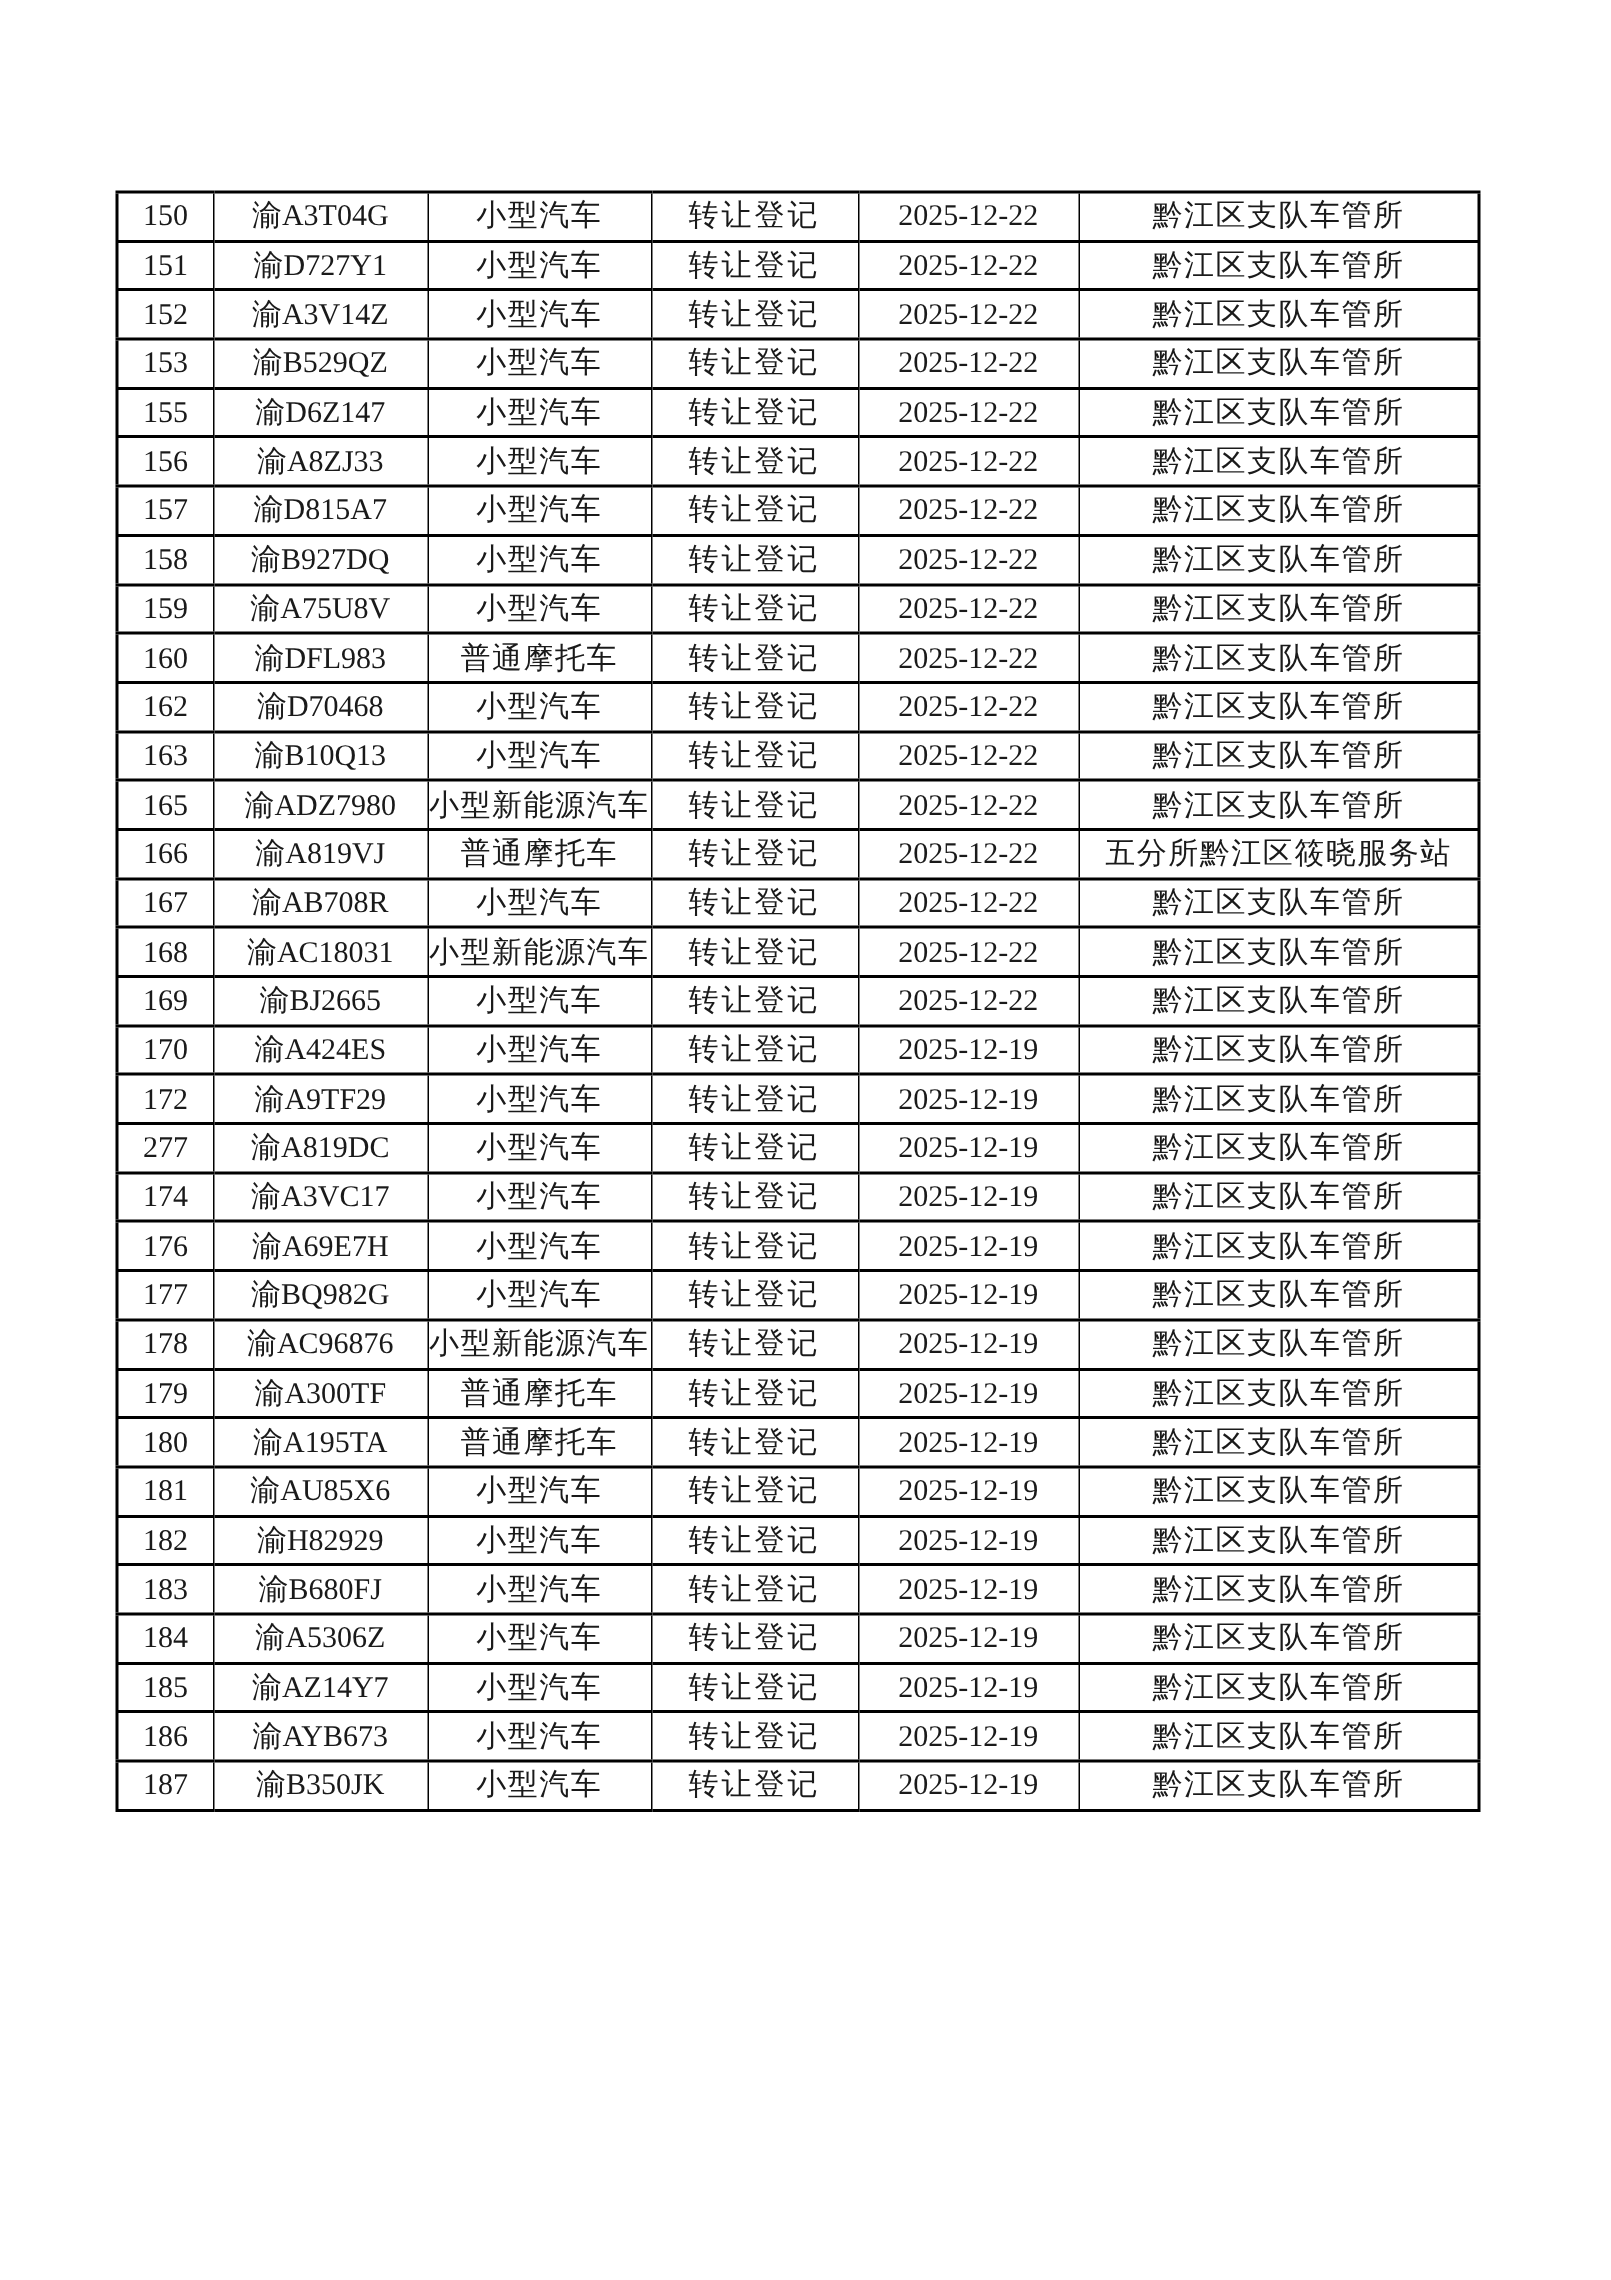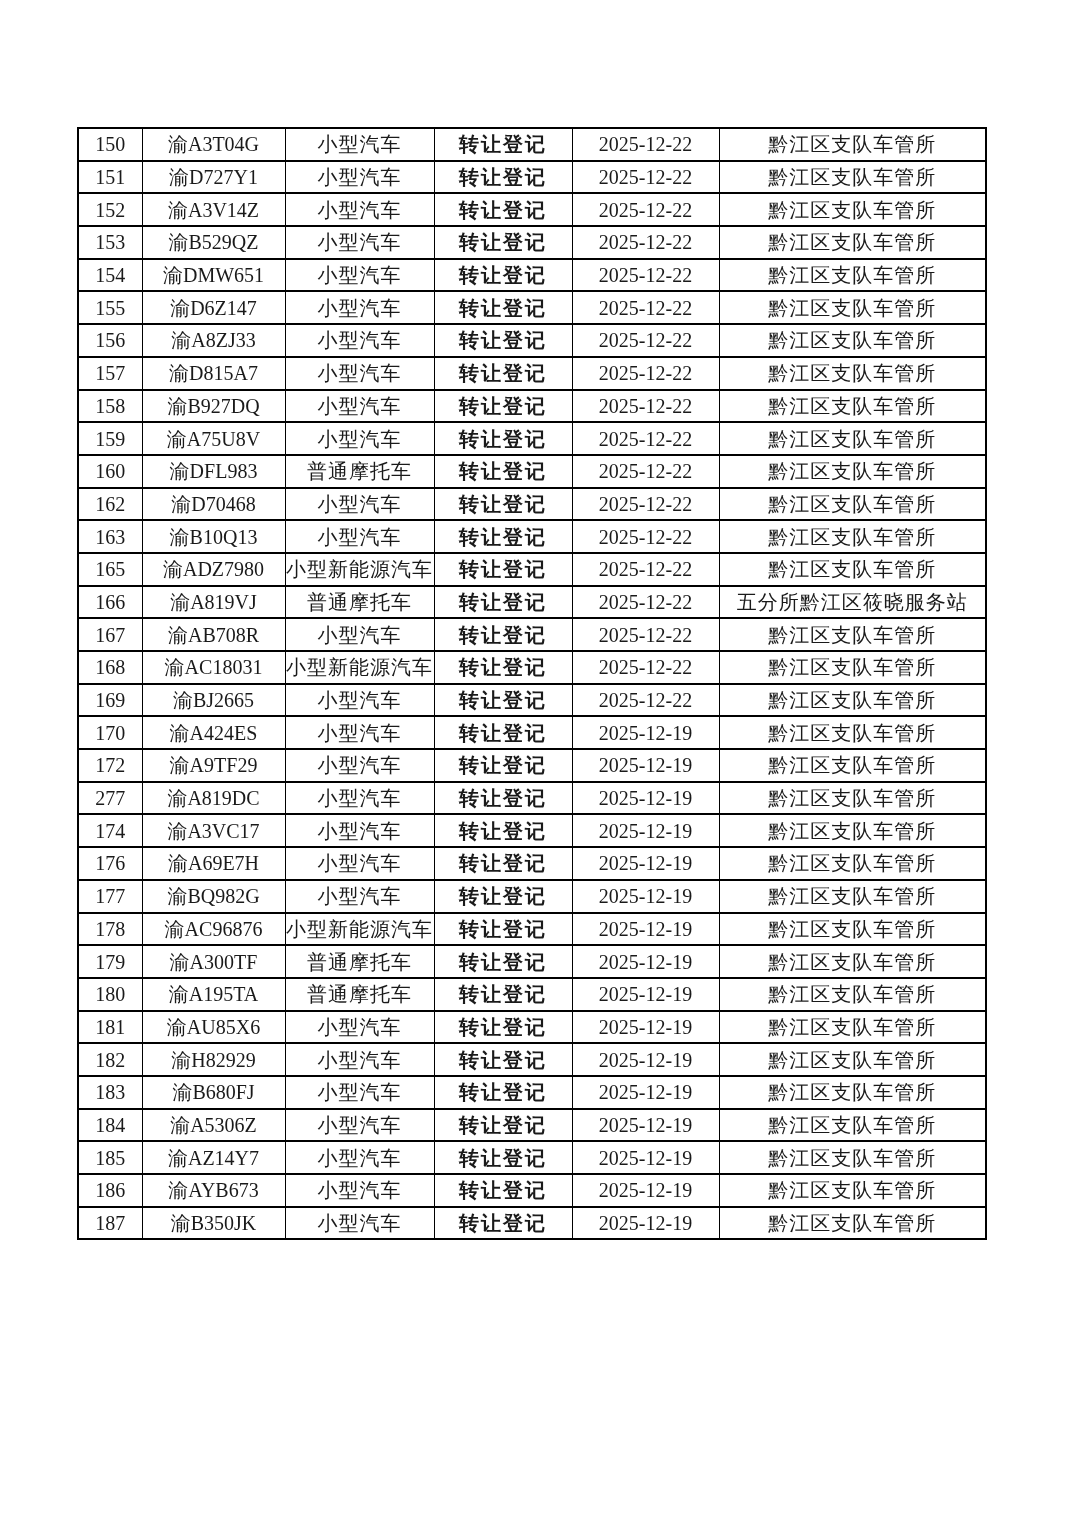--- a/index.html
+++ b/index.html
@@ -49,21 +49,20 @@
   col.c5 { width: 267px; }
   
   td.c0 { font-size: 20px; margin-top: 44px; }
   td.c1, td.c2, td.c4, td.c5 { padding-top: 7px; }
   td.c2, td.c5 { letter-spacing: 1px; }
   td.c3 {
     vertical-align: top;
     text-align: left;
     padding: 1px 0 0 7px;
     letter-spacing: 2px;
-    font-weight: bold;
   }
 </style>
 </head>
 <body>
 
 <div class="page">
   <table class="records">
     <colgroup>
       <col class="c0">
         <col class="c1">
@@ -99,28 +98,20 @@
         </tr>
         <tr>
           <td class="c0">153</td>
           <td class="c1">渝B529QZ</td>
           <td class="c2">小型汽车</td>
           <td class="c3">转让登记</td>
           <td class="c4">2025-12-22</td>
           <td class="c5">黔江区支队车管所</td>
         </tr>
         <tr>
-          <td class="c0">154</td>
-          <td class="c1">渝DMW651</td>
-          <td class="c2">小型汽车</td>
-          <td class="c3">转让登记</td>
-          <td class="c4">2025-12-22</td>
-          <td class="c5">黔江区支队车管所</td>
-        </tr>
-        <tr>
           <td class="c0">155</td>
           <td class="c1">渝D6Z147</td>
           <td class="c2">小型汽车</td>
           <td class="c3">转让登记</td>
           <td class="c4">2025-12-22</td>
           <td class="c5">黔江区支队车管所</td>
         </tr>
         <tr>
           <td class="c0">156</td>
           <td class="c1">渝A8ZJ33</td>

